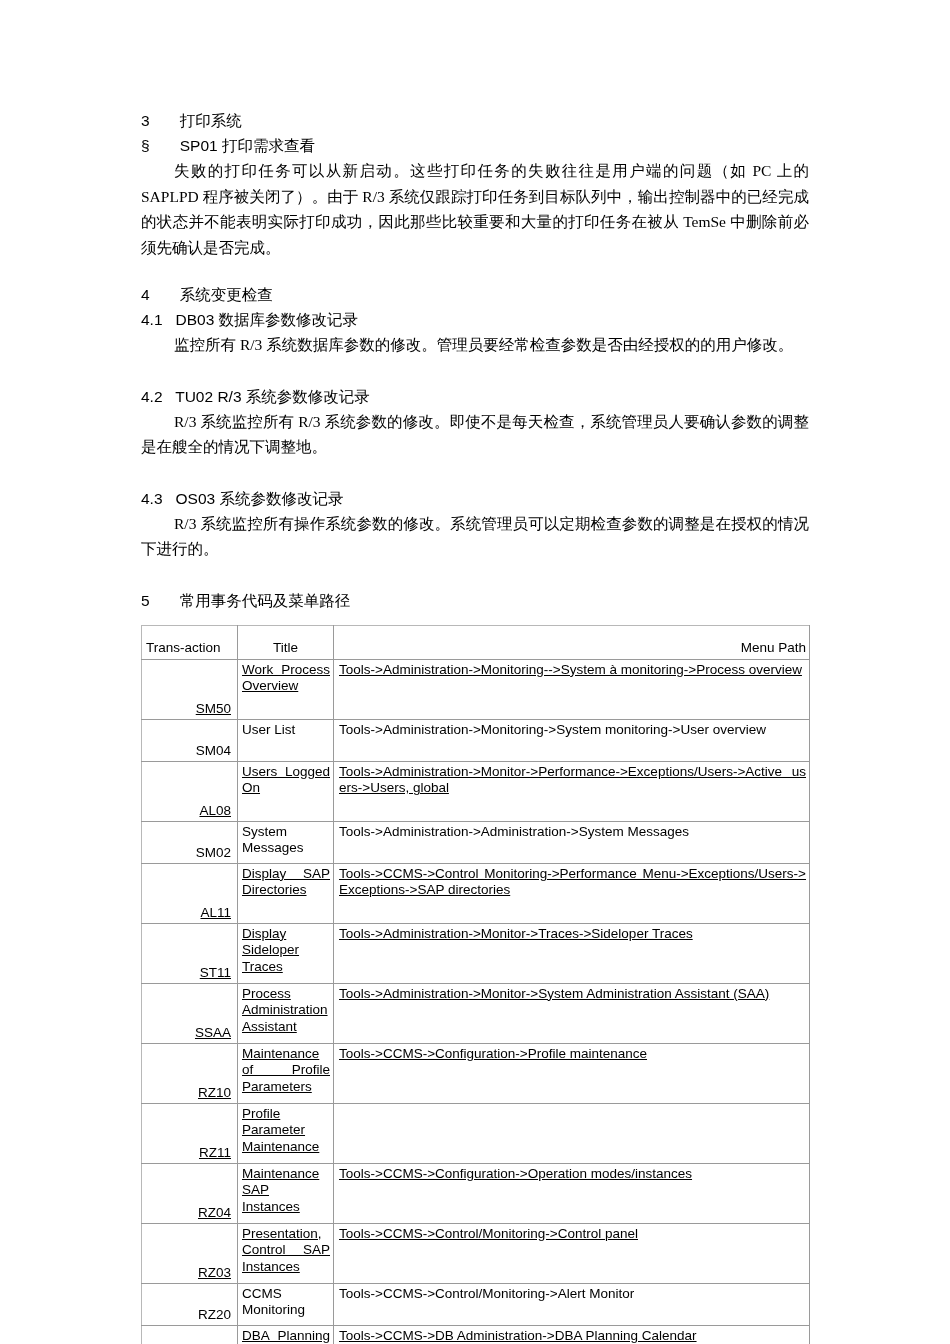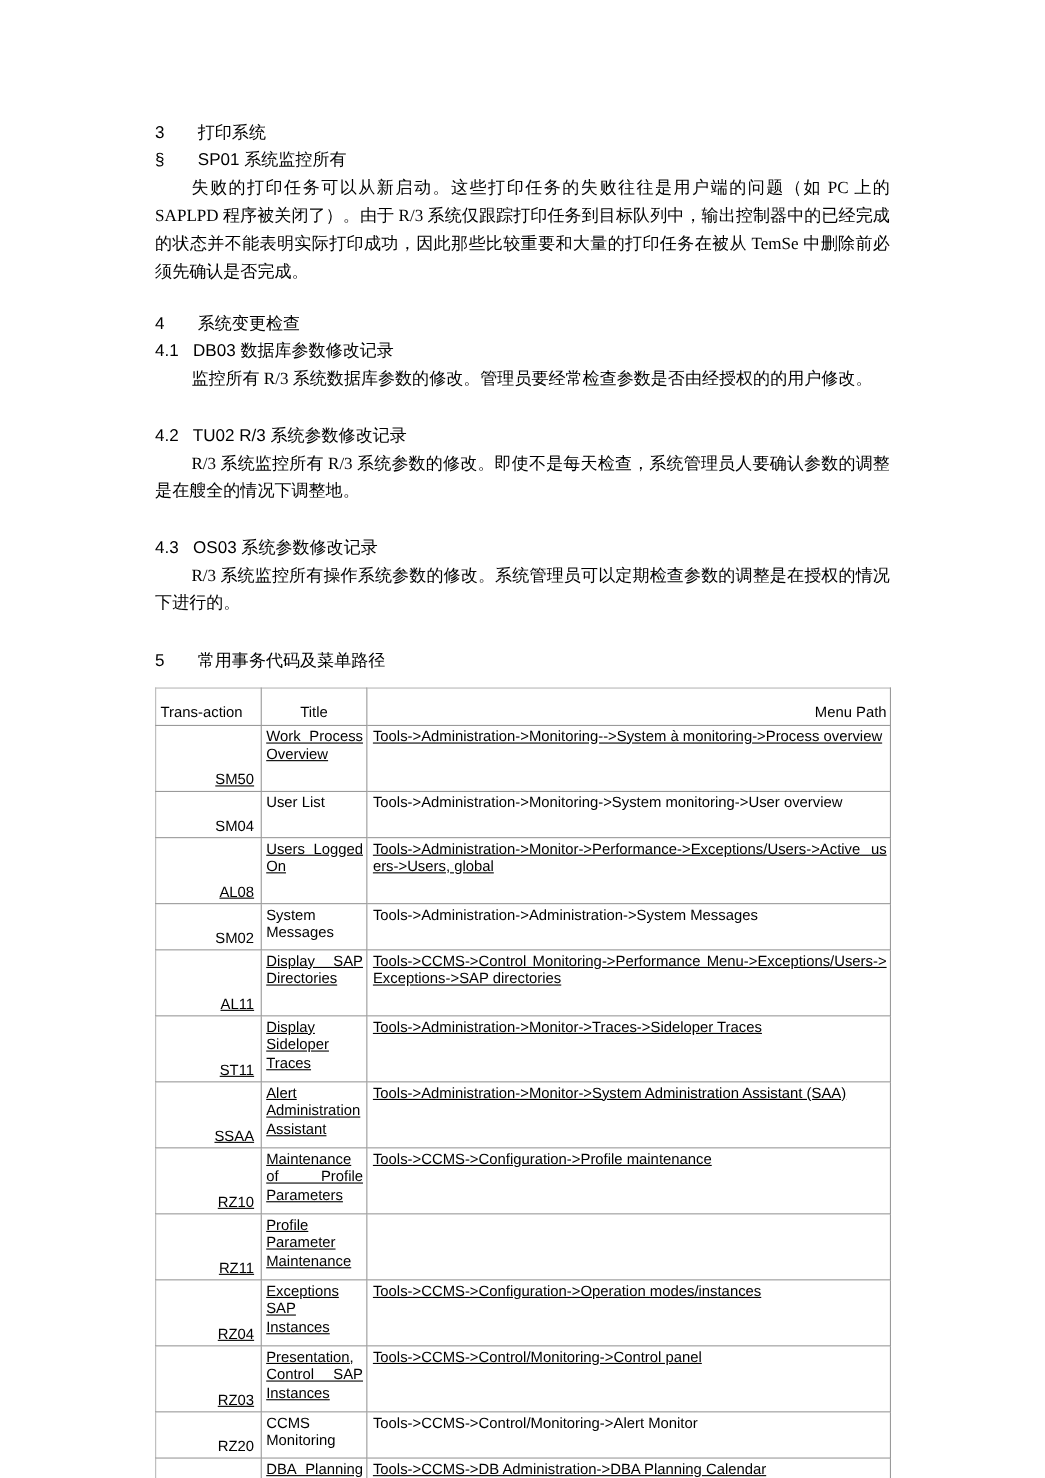--- a/index.html
+++ b/index.html
@@ -110,21 +110,21 @@
   .r2 td { height: 38px; }
 </style>
 </head>
 <body>
 
 <div class="page">
   <div class="content">
 
     <div class="heading-line"><span>3</span>       <span>打印系统</span></div>
 
-    <div class="heading-line"><span>§</span>       <span>SP01 系统监控所有</span></div>
+    <div class="heading-line"><span>§</span>       <span>SP01 打印需求查看</span></div>
 
     <div class="para">失败的打印任务可以从新启动。这些打印任务的失败往往是用户端的问题（如 PC 上的 SAPLPD 程序被关闭了）。由于 R/3 系统仅跟踪打印任务到目标队列中，输出控制器中的已经完成的状态并不能表明实际打印成功，因此那些比较重要和大量的打印任务在被从 TemSe 中删除前必须先确认是否完成。</div>
 
     <div class="gap-md"></div>
 
     <div class="heading-line"><span>4</span>       <span>系统变更检查</span></div>
 
     <div class="sub-heading"><span>4.1</span>   <span>DB03 数据库参数修改记录</span></div>
 
     <div class="para">监控所有 R/3 系统数据库参数的修改。管理员要经常检查参数是否由经授权的的用户修改。</div>
@@ -183,36 +183,36 @@
               <td class="cell-title">Display SAP Directories</td>
               <td class="cell-path">Tools-&gt;CCMS-&gt;Control Monitoring-&gt;Performance Menu-&gt;Exceptions/Users-&gt;Exceptions-&gt;SAP directories</td>
             </tr>
             <tr class="r3">
               <td class="cell-code">ST11</td>
               <td class="cell-title">Display Sideloper Traces</td>
               <td class="cell-path">Tools-&gt;Administration-&gt;Monitor-&gt;Traces-&gt;Sideloper Traces</td>
             </tr>
             <tr class="r3">
               <td class="cell-code">SSAA</td>
-              <td class="cell-title">Alert Administration Assistant</td>
+              <td class="cell-title">Process Administration Assistant</td>
               <td class="cell-path">Tools-&gt;Administration-&gt;Monitor-&gt;System Administration Assistant (SAA)</td>
             </tr>
             <tr class="r3">
               <td class="cell-code">RZ10</td>
               <td class="cell-title">Maintenance of Profile Parameters</td>
               <td class="cell-path">Tools-&gt;CCMS-&gt;Configuration-&gt;Profile maintenance</td>
             </tr>
             <tr class="r3">
               <td class="cell-code">RZ11</td>
               <td class="cell-title">Profile Parameter Maintenance</td>
               <td class="cell-path"></td>
             </tr>
             <tr class="r3">
               <td class="cell-code">RZ04</td>
-              <td class="cell-title">Exceptions SAP Instances</td>
+              <td class="cell-title">Maintenance SAP Instances</td>
               <td class="cell-path">Tools-&gt;CCMS-&gt;Configuration-&gt;Operation modes/instances</td>
             </tr>
             <tr class="r3">
               <td class="cell-code">RZ03</td>
               <td class="cell-title">Presentation, Control SAP Instances</td>
               <td class="cell-path">Tools-&gt;CCMS-&gt;Control/Monitoring-&gt;Control panel</td>
             </tr>
             <tr class="r2">
               <td class="cell-code">RZ20</td>
               <td class="cell-title">CCMS Monitoring</td>

